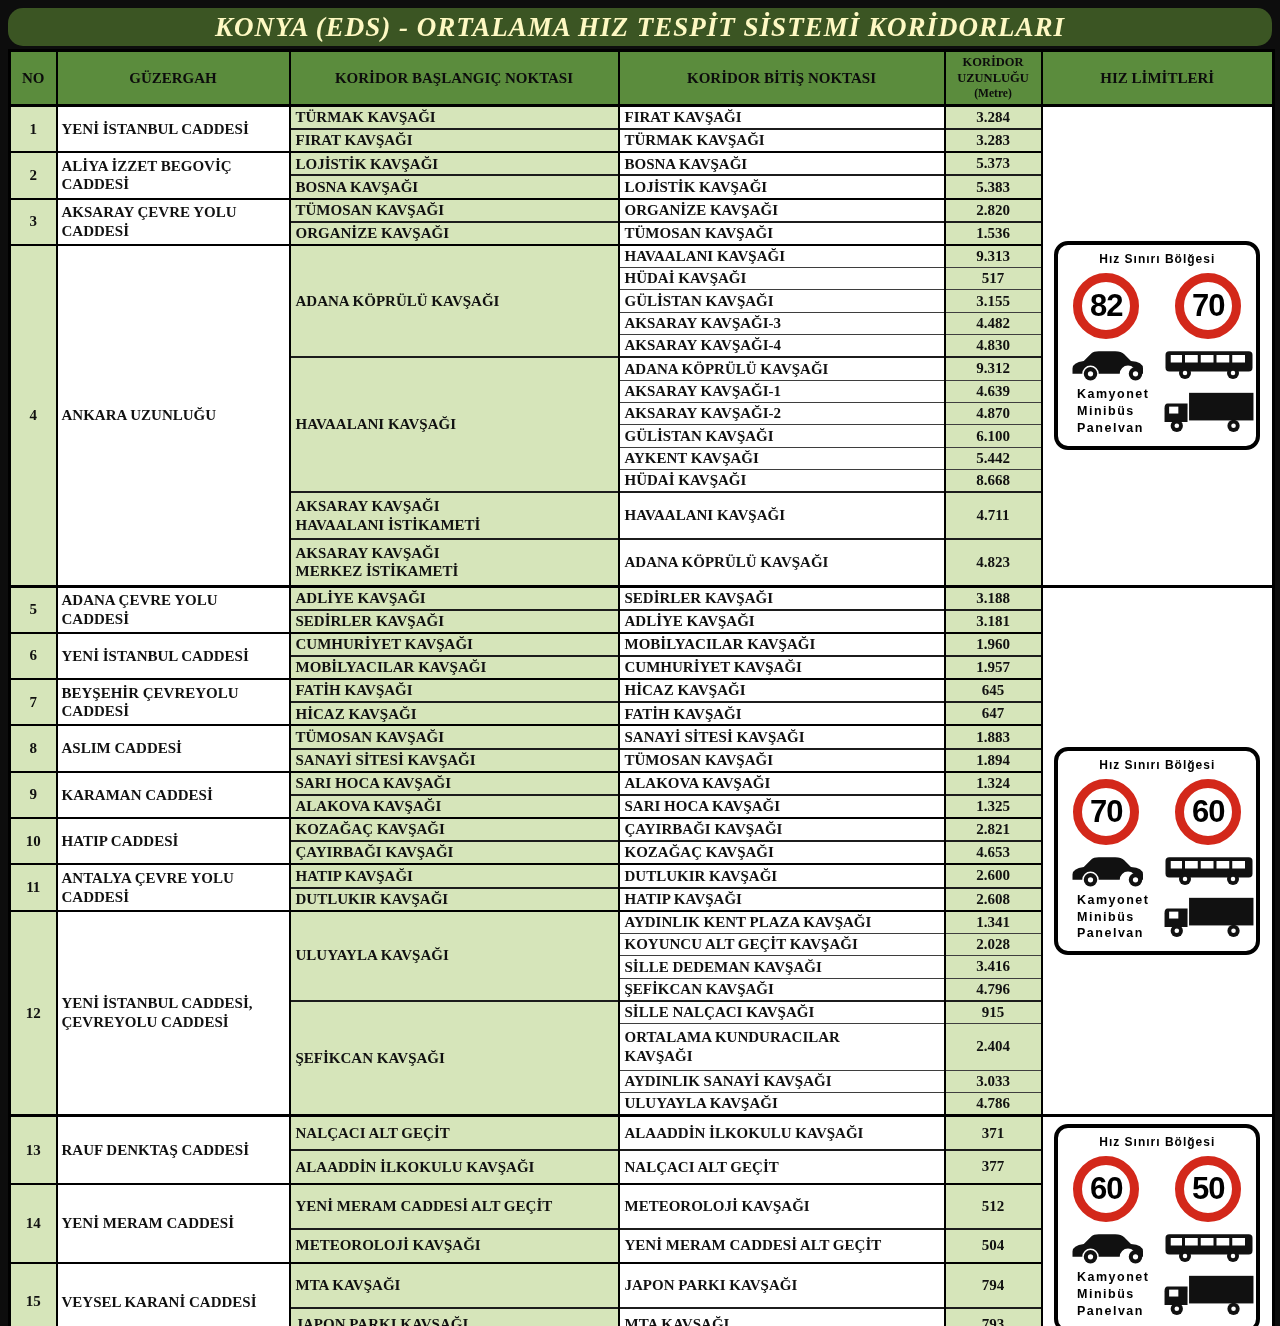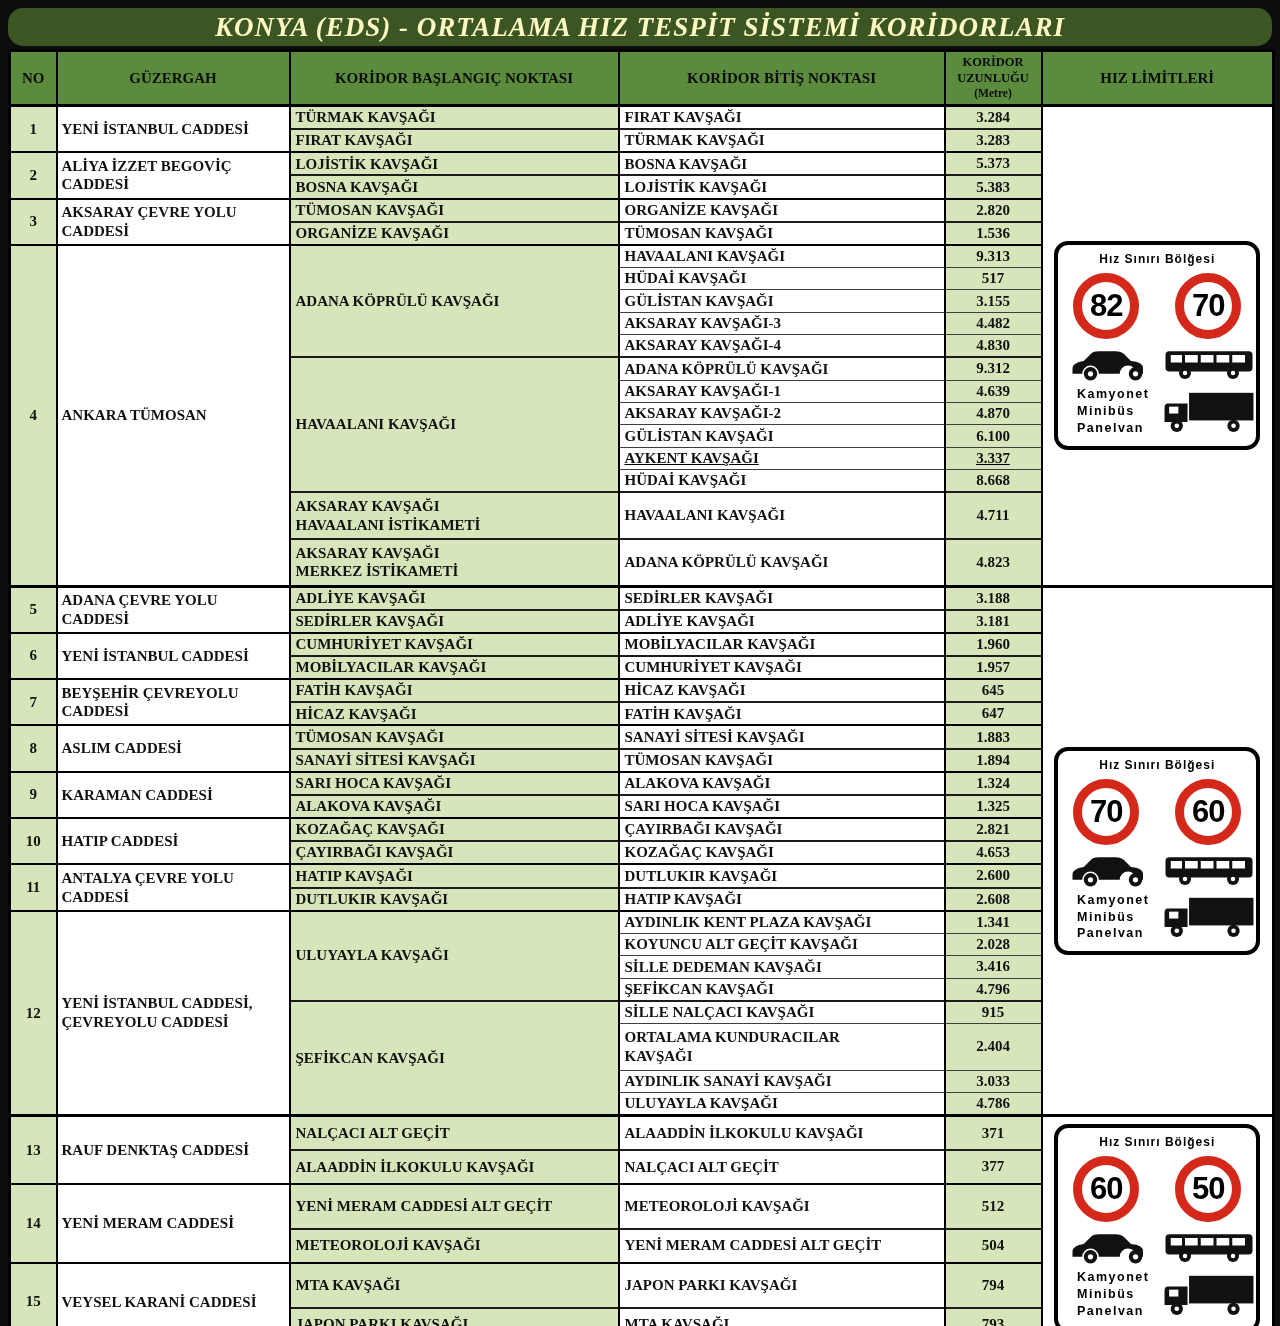--- a/index.html
+++ b/index.html
@@ -178,21 +178,21 @@
           <td class="end">ORGANİZE KAVŞAĞI</td>
           <td class="len">2.820</td>
         </tr>
         <tr class="group-start" style="height: 22px;">
           <td class="start" rowspan="1">ORGANİZE KAVŞAĞI</td>
           <td class="end">TÜMOSAN KAVŞAĞI</td>
           <td class="len">1.536</td>
         </tr>
         <tr class="route-start" style="height: 22px;">
           <td class="no" rowspan="13">4</td>
-          <td class="route" rowspan="13">ANKARA TÜMOSAN</td>
+          <td class="route" rowspan="13">ANKARA UZUNLUĞU</td>
           <td class="start" rowspan="5">ADANA KÖPRÜLÜ KAVŞAĞI</td>
           <td class="end">HAVAALANI KAVŞAĞI</td>
           <td class="len">9.313</td>
         </tr>
         <tr style="height: 22px;">
           <td class="end">HÜDAİ KAVŞAĞI</td>
           <td class="len">517</td>
         </tr>
         <tr style="height: 22px;">
           <td class="end">GÜLİSTAN KAVŞAĞI</td>
@@ -216,23 +216,23 @@
           <td class="len">4.639</td>
         </tr>
         <tr style="height: 22px;">
           <td class="end">AKSARAY KAVŞAĞI-2</td>
           <td class="len">4.870</td>
         </tr>
         <tr style="height: 22px;">
           <td class="end">GÜLİSTAN KAVŞAĞI</td>
           <td class="len">6.100</td>
         </tr>
-        <tr style="height: 22px; text-decoration: underline;">
+        <tr style="height: 22px;">
           <td class="end">AYKENT KAVŞAĞI</td>
-          <td class="len">3.337</td>
+          <td class="len">5.442</td>
         </tr>
         <tr style="height: 22px;">
           <td class="end">HÜDAİ KAVŞAĞI</td>
           <td class="len">8.668</td>
         </tr>
         <tr class="group-start" style="height: 46px;">
           <td class="start" rowspan="1">AKSARAY KAVŞAĞI
 HAVAALANI İSTİKAMETİ</td>
           <td class="end">HAVAALANI KAVŞAĞI</td>
           <td class="len">4.711</td>

